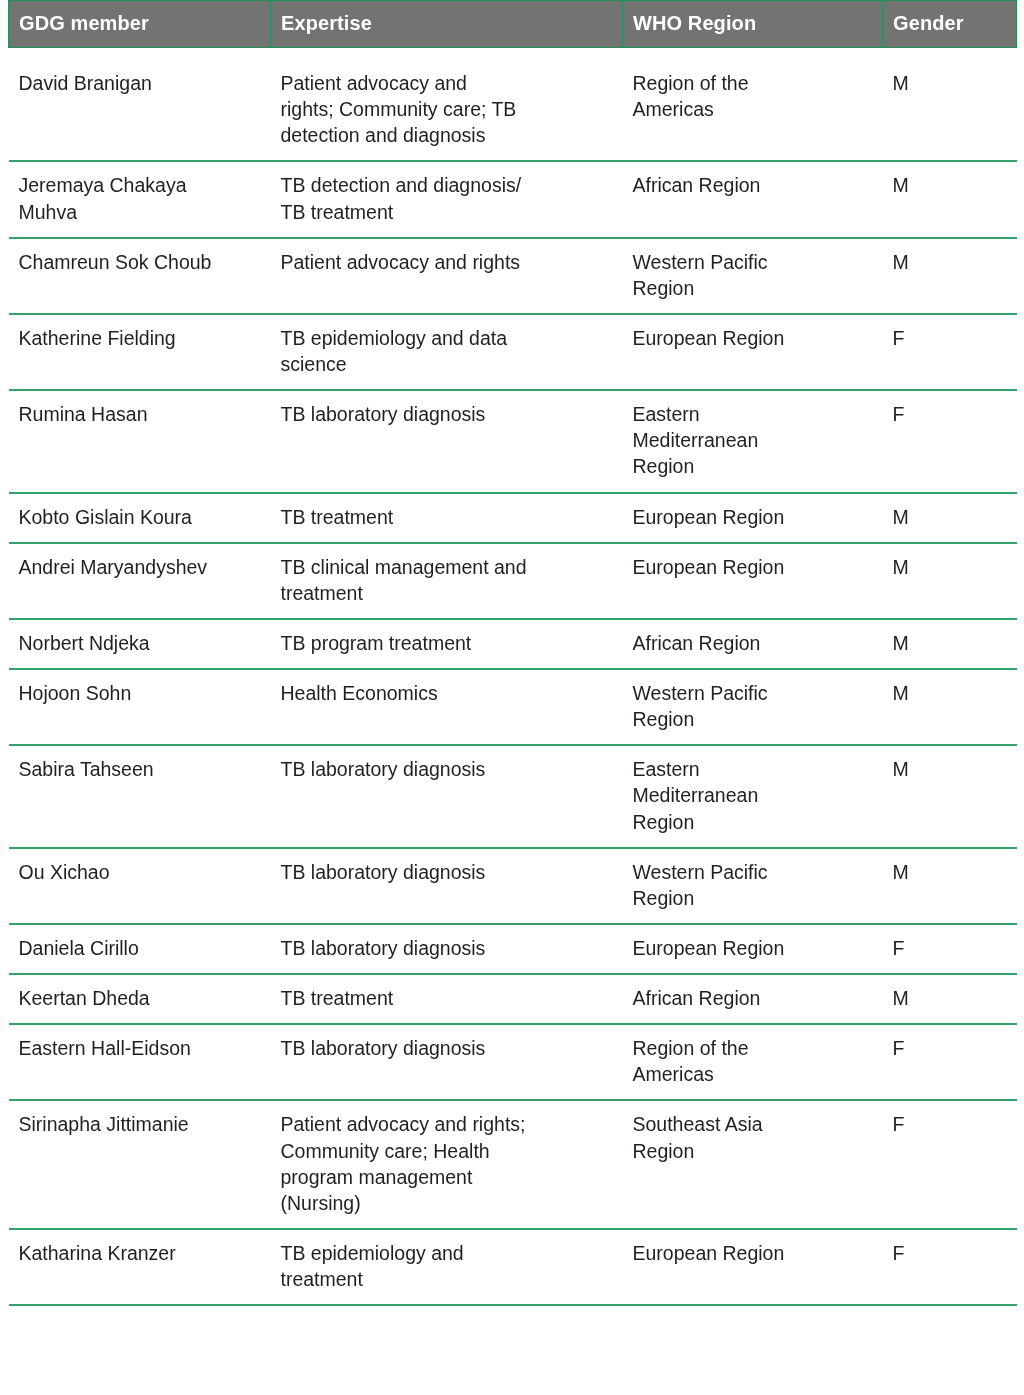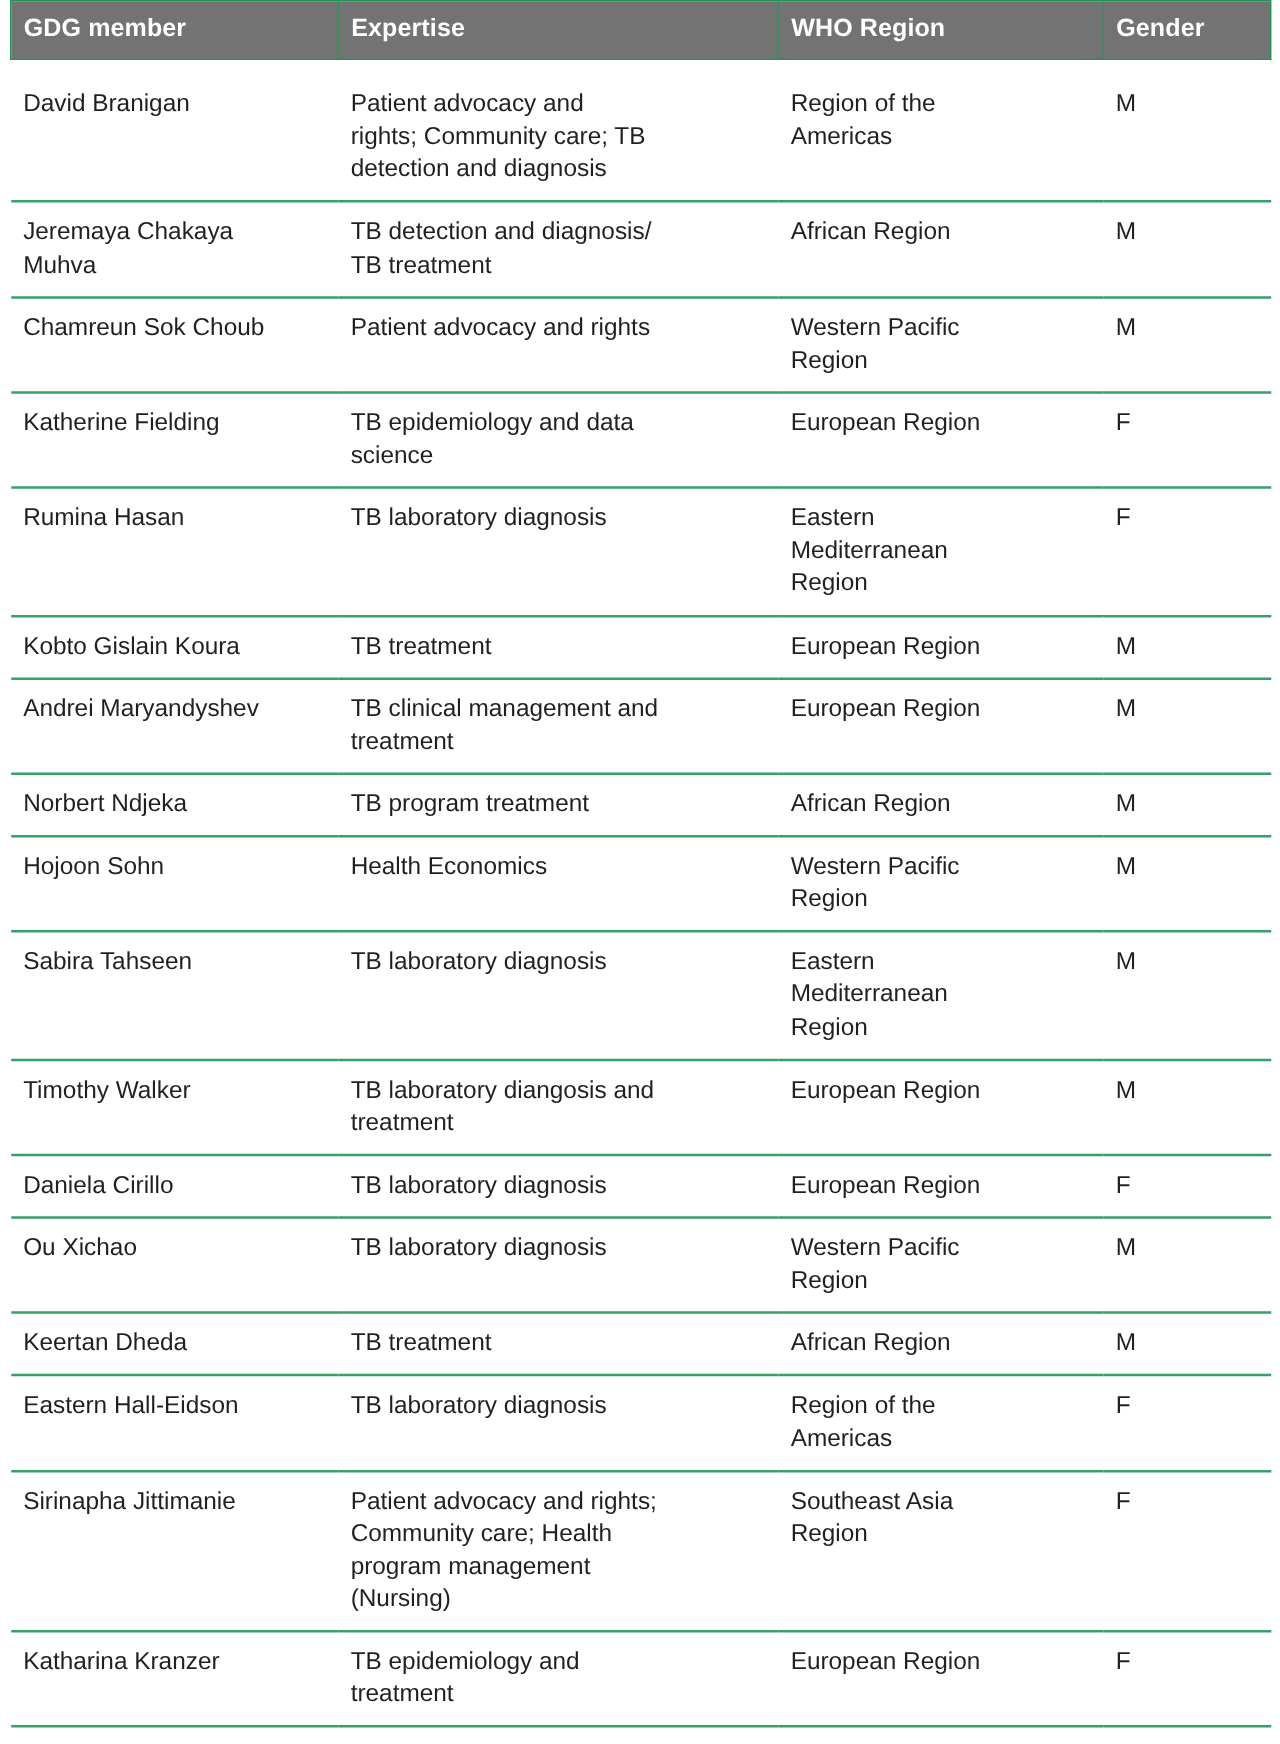--- a/index.html
+++ b/index.html
@@ -237,60 +237,45 @@
             <span class="cell-text">Eastern
 Mediterranean
 Region</span>
           </td>
           <td class="gender-cell">
             <span class="cell-text">M</span>
           </td>
         </tr>
         <tr>
           <td>
-            <span class="cell-text">Timothy Walker</span>
-          </td>
-          <td>
-            <span class="cell-text">TB laboratory diangosis and
-treatment</span>
-          </td>
-          <td>
-            <span class="cell-text">European Region</span>
+            <span class="cell-text">Ou Xichao</span>
+          </td>
+          <td>
+            <span class="cell-text">TB laboratory diagnosis</span>
+          </td>
+          <td>
+            <span class="cell-text">Western Pacific
+Region</span>
           </td>
           <td class="gender-cell">
             <span class="cell-text">M</span>
           </td>
         </tr>
         <tr>
           <td>
             <span class="cell-text">Daniela Cirillo</span>
           </td>
           <td>
             <span class="cell-text">TB laboratory diagnosis</span>
           </td>
           <td>
             <span class="cell-text">European Region</span>
           </td>
           <td class="gender-cell">
             <span class="cell-text">F</span>
-          </td>
-        </tr>
-        <tr>
-          <td>
-            <span class="cell-text">Ou Xichao</span>
-          </td>
-          <td>
-            <span class="cell-text">TB laboratory diagnosis</span>
-          </td>
-          <td>
-            <span class="cell-text">Western Pacific
-Region</span>
-          </td>
-          <td class="gender-cell">
-            <span class="cell-text">M</span>
           </td>
         </tr>
         <tr>
           <td>
             <span class="cell-text">Keertan Dheda</span>
           </td>
           <td>
             <span class="cell-text">TB treatment</span>
           </td>
           <td>

